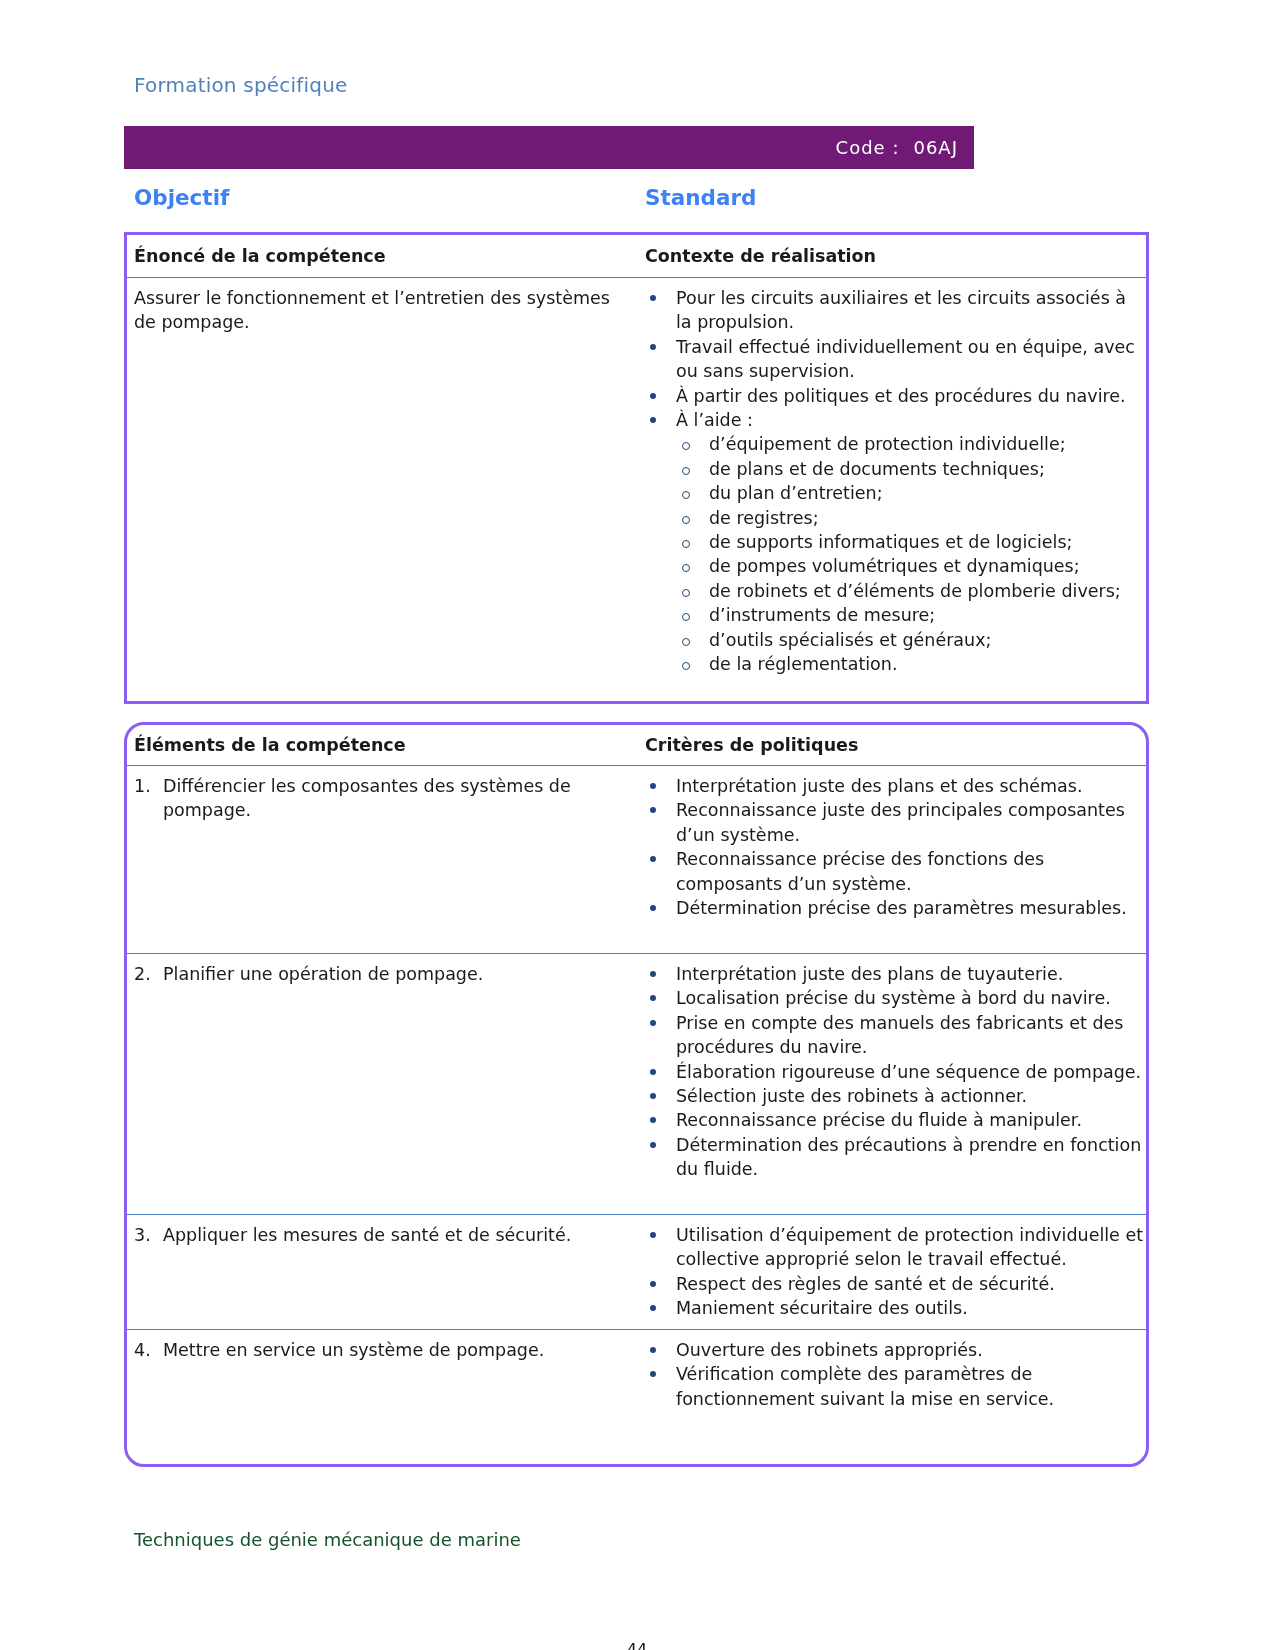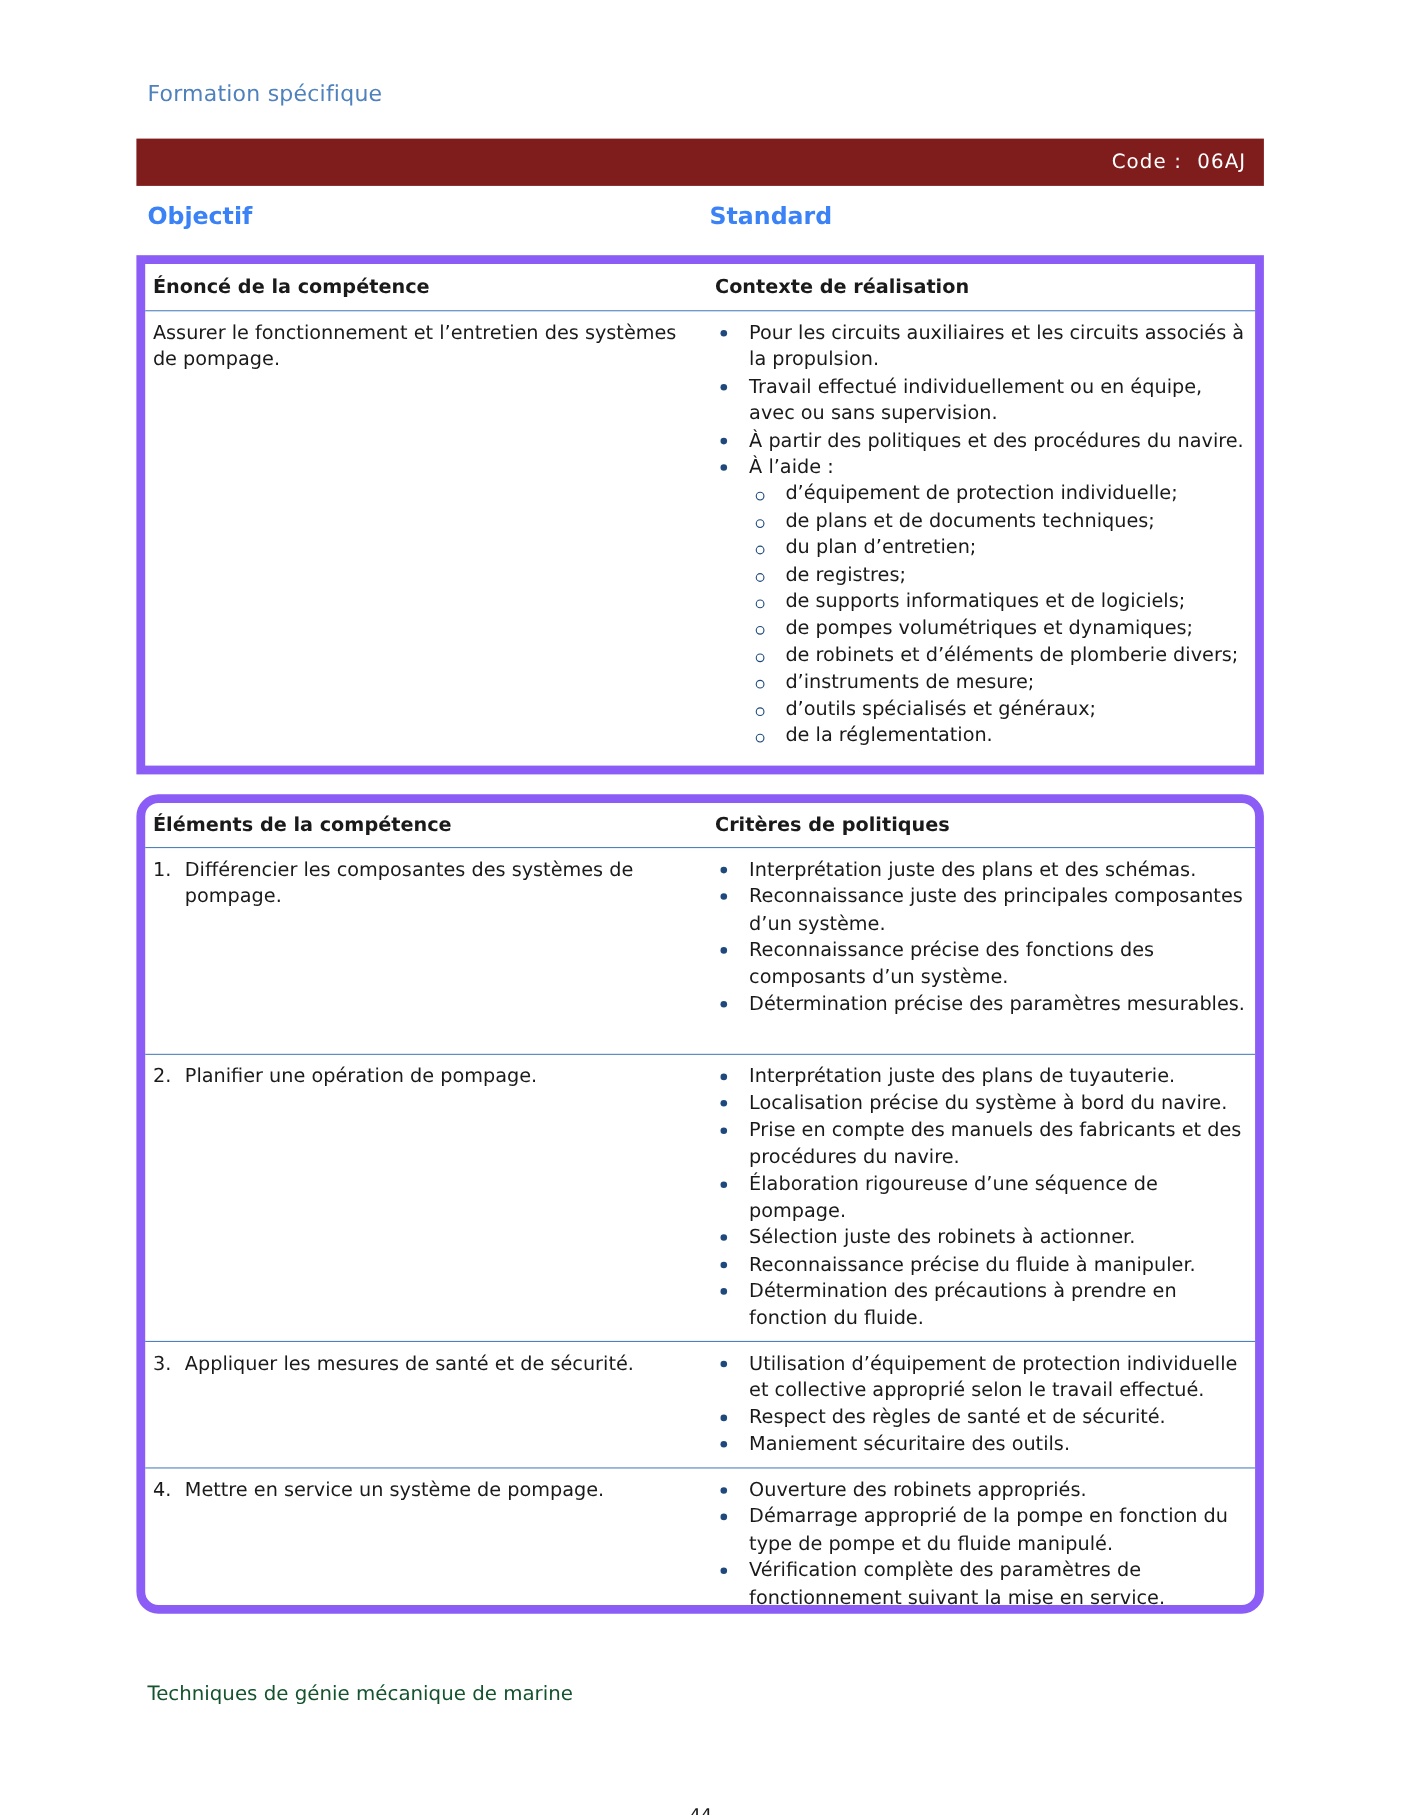--- a/index.html
+++ b/index.html
@@ -5,34 +5,34 @@
   html, body { margin: 0; padding: 0; }
   body {
     width: 1275px; height: 1650px; position: relative; background: #ffffff;
     font-family: "DejaVu Sans", sans-serif; color: #1a1a1a; overflow: hidden;
   }
   .running-head {
     position: absolute; left: 134px; top: 73px;
     font-size: 20px; color: #4f81bd; letter-spacing: 0.2px;
   }
   .banner {
-    position: absolute; left: 124px; top: 126px; width: 1025px; height: 43px;
-    background: #7f1d1d; color: #ffffff; font-size: 18px; line-height: 43px;
+    position: absolute; left: 124px; top: 126px; width: 850px; height: 43px;
+    background: #701a75; color: #ffffff; font-size: 18px; line-height: 43px;
     letter-spacing: 1px; text-align: right; box-sizing: border-box; padding-right: 16px;
   }
   .banner .code-value { margin-left: 14px; }
   .section-head {
     position: absolute; top: 185px; font-weight: bold; font-size: 21.5px; color: #3b82f6;
   }
   .section-head.left { left: 134px; }
   .section-head.right { left: 645px; }
 
   .tbl {
     position: absolute; left: 124px; width: 1025px; box-sizing: border-box;
-    border: 8px solid #8b5cf6; background: #fff;
+    border: 3px solid #8b5cf6; background: #fff;
   }
   .tbl1 { top: 232px; height: 472px; }
   .tbl2 { top: 722px; height: 745px; border-radius: 20px; }
 
   .row { display: flex; box-sizing: border-box; }
   .row + .row { border-top: 1px solid #4f81bd; }
   .hdr { height: 42px; align-items: center; font-weight: bold; font-size: 17.5px; }
   .tbl2 .hdr { height: 40px; }
   .cell-left { width: 511px; box-sizing: border-box; position: relative; }
   .cell-right { flex: 1; box-sizing: border-box; position: relative; }
@@ -151,21 +151,20 @@
           <li class="bullet-item">Respect des règles de santé et de sécurité.</li>
           <li class="bullet-item">Maniement sécuritaire des outils.</li>
         </ul>
       </div>
     </div>
     <div class="row body-row">
       <div class="cell-left numbered"><span class="num">4.</span><span>Mettre en service un système de pompage.</span></div>
       <div class="cell-right">
         <ul class="blist">
           <li class="bullet-item">Ouverture des robinets appropriés.</li>
-          <li class="bullet-item">Démarrage approprié de la pompe en fonction du type de pompe et du fluide manipulé.</li>
           <li class="bullet-item">Vérification complète des paramètres de fonctionnement suivant la mise en service.</li>
         </ul>
       </div>
     </div>
   </div>
 
 <div class="footer-text">Techniques de génie mécanique de marine</div>
 <div class="page-number">44</div>
 
 </body></html>

